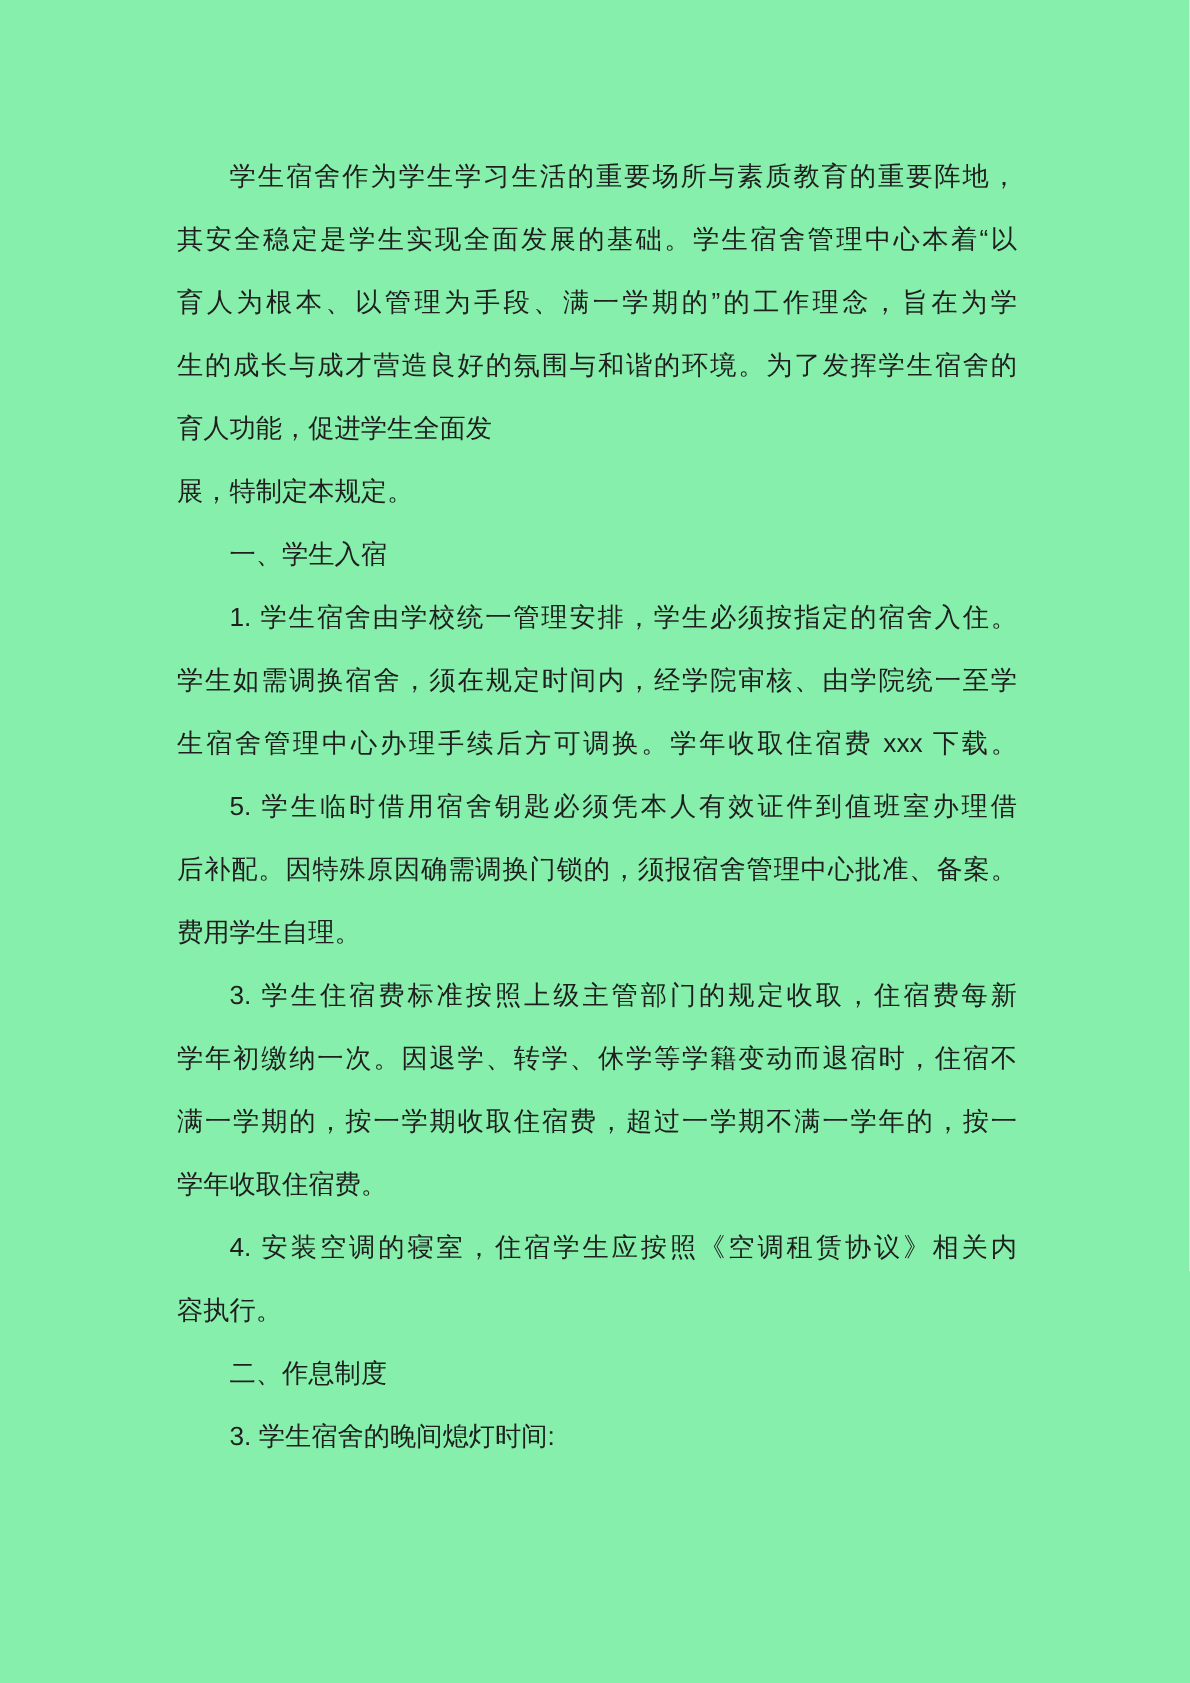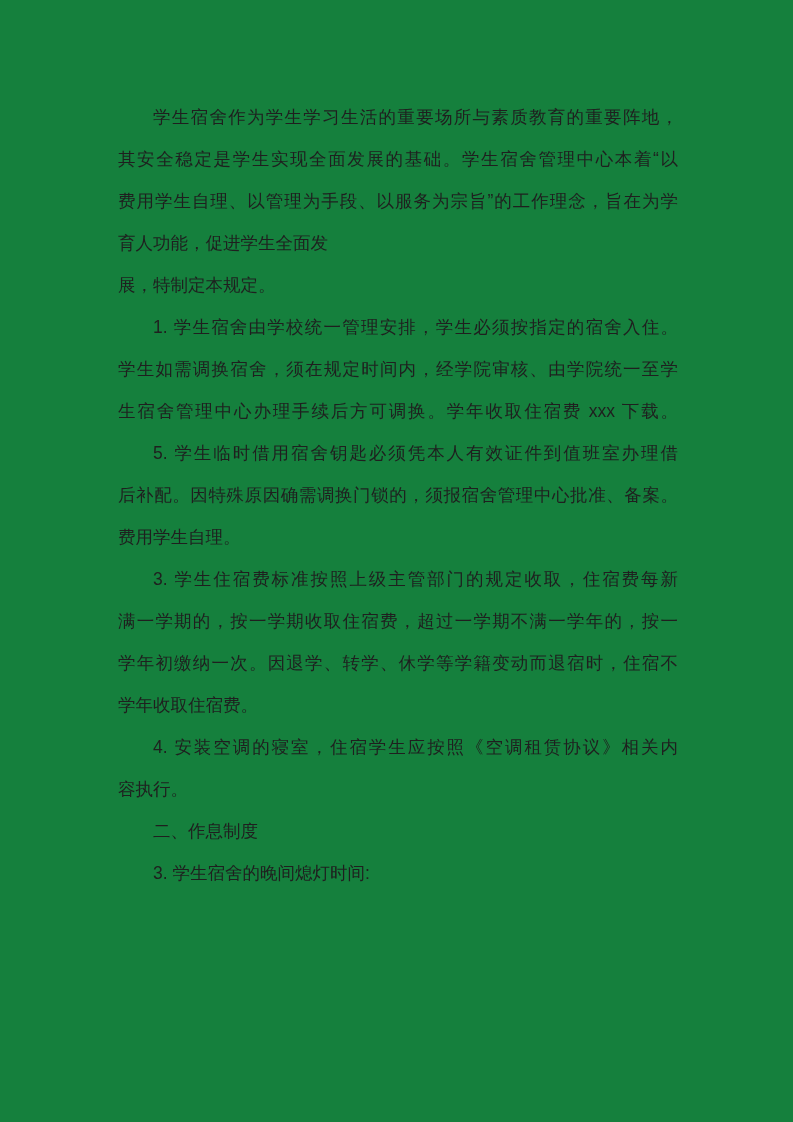--- a/index.html
+++ b/index.html
@@ -9,21 +9,21 @@
   }
   body {
     width: 793px;
     height: 1122px;
     overflow: hidden;
   }
   .page {
     box-sizing: border-box;
     width: 793px;
     height: 1122px;
-    background: #15803d;
+    background: #86efac;
     color: #1f1f1f;
     padding: 96px 115px 0 118px;
     font-family: "Liberation Sans", sans-serif;
   }
   .line {
     font-size: 17.5px;
     line-height: 42px;
     height: 42px;
     white-space: normal;
   }
@@ -37,30 +37,32 @@
   .i2 {
     text-indent: 35px;
   }
 </style>
 </head>
 <body>
 
 <div class="page">
   <div class="line j i2">学生宿舍作为学生学习生活的重要场所与素质教育的重要阵地，</div>
   <div class="line j">其安全稳定是学生实现全面发展的基础。学生宿舍管理中心本着“以</div>
-  <div class="line j">费用学生自理、以管理为手段、以服务为宗旨”的工作理念，旨在为学</div>
+  <div class="line j">育人为根本、以管理为手段、满一学期的”的工作理念，旨在为学</div>
+  <div class="line j">生的成长与成才营造良好的氛围与和谐的环境。为了发挥学生宿舍的</div>
   <div class="line">育人功能，促进学生全面发</div>
   <div class="line">展，特制定本规定。</div>
+  <div class="line i2">一、学生入宿</div>
   <div class="line j i2">1. 学生宿舍由学校统一管理安排，学生必须按指定的宿舍入住。</div>
   <div class="line j">学生如需调换宿舍，须在规定时间内，经学院审核、由学院统一至学</div>
   <div class="line j">生宿舍管理中心办理手续后方可调换。学年收取住宿费 xxx 下载。</div>
   <div class="line j i2">5. 学生临时借用宿舍钥匙必须凭本人有效证件到值班室办理借</div>
   <div class="line j">后补配。因特殊原因确需调换门锁的，须报宿舍管理中心批准、备案。</div>
   <div class="line">费用学生自理。</div>
   <div class="line j i2">3. 学生住宿费标准按照上级主管部门的规定收取，住宿费每新</div>
+  <div class="line j">学年初缴纳一次。因退学、转学、休学等学籍变动而退宿时，住宿不</div>
   <div class="line j">满一学期的，按一学期收取住宿费，超过一学期不满一学年的，按一</div>
-  <div class="line j">学年初缴纳一次。因退学、转学、休学等学籍变动而退宿时，住宿不</div>
   <div class="line">学年收取住宿费。</div>
   <div class="line j i2">4. 安装空调的寝室，住宿学生应按照《空调租赁协议》相关内</div>
   <div class="line">容执行。</div>
   <div class="line i2">二、作息制度</div>
   <div class="line i2">3. 学生宿舍的晚间熄灯时间:</div>
 </div>
 
 </body></html>

